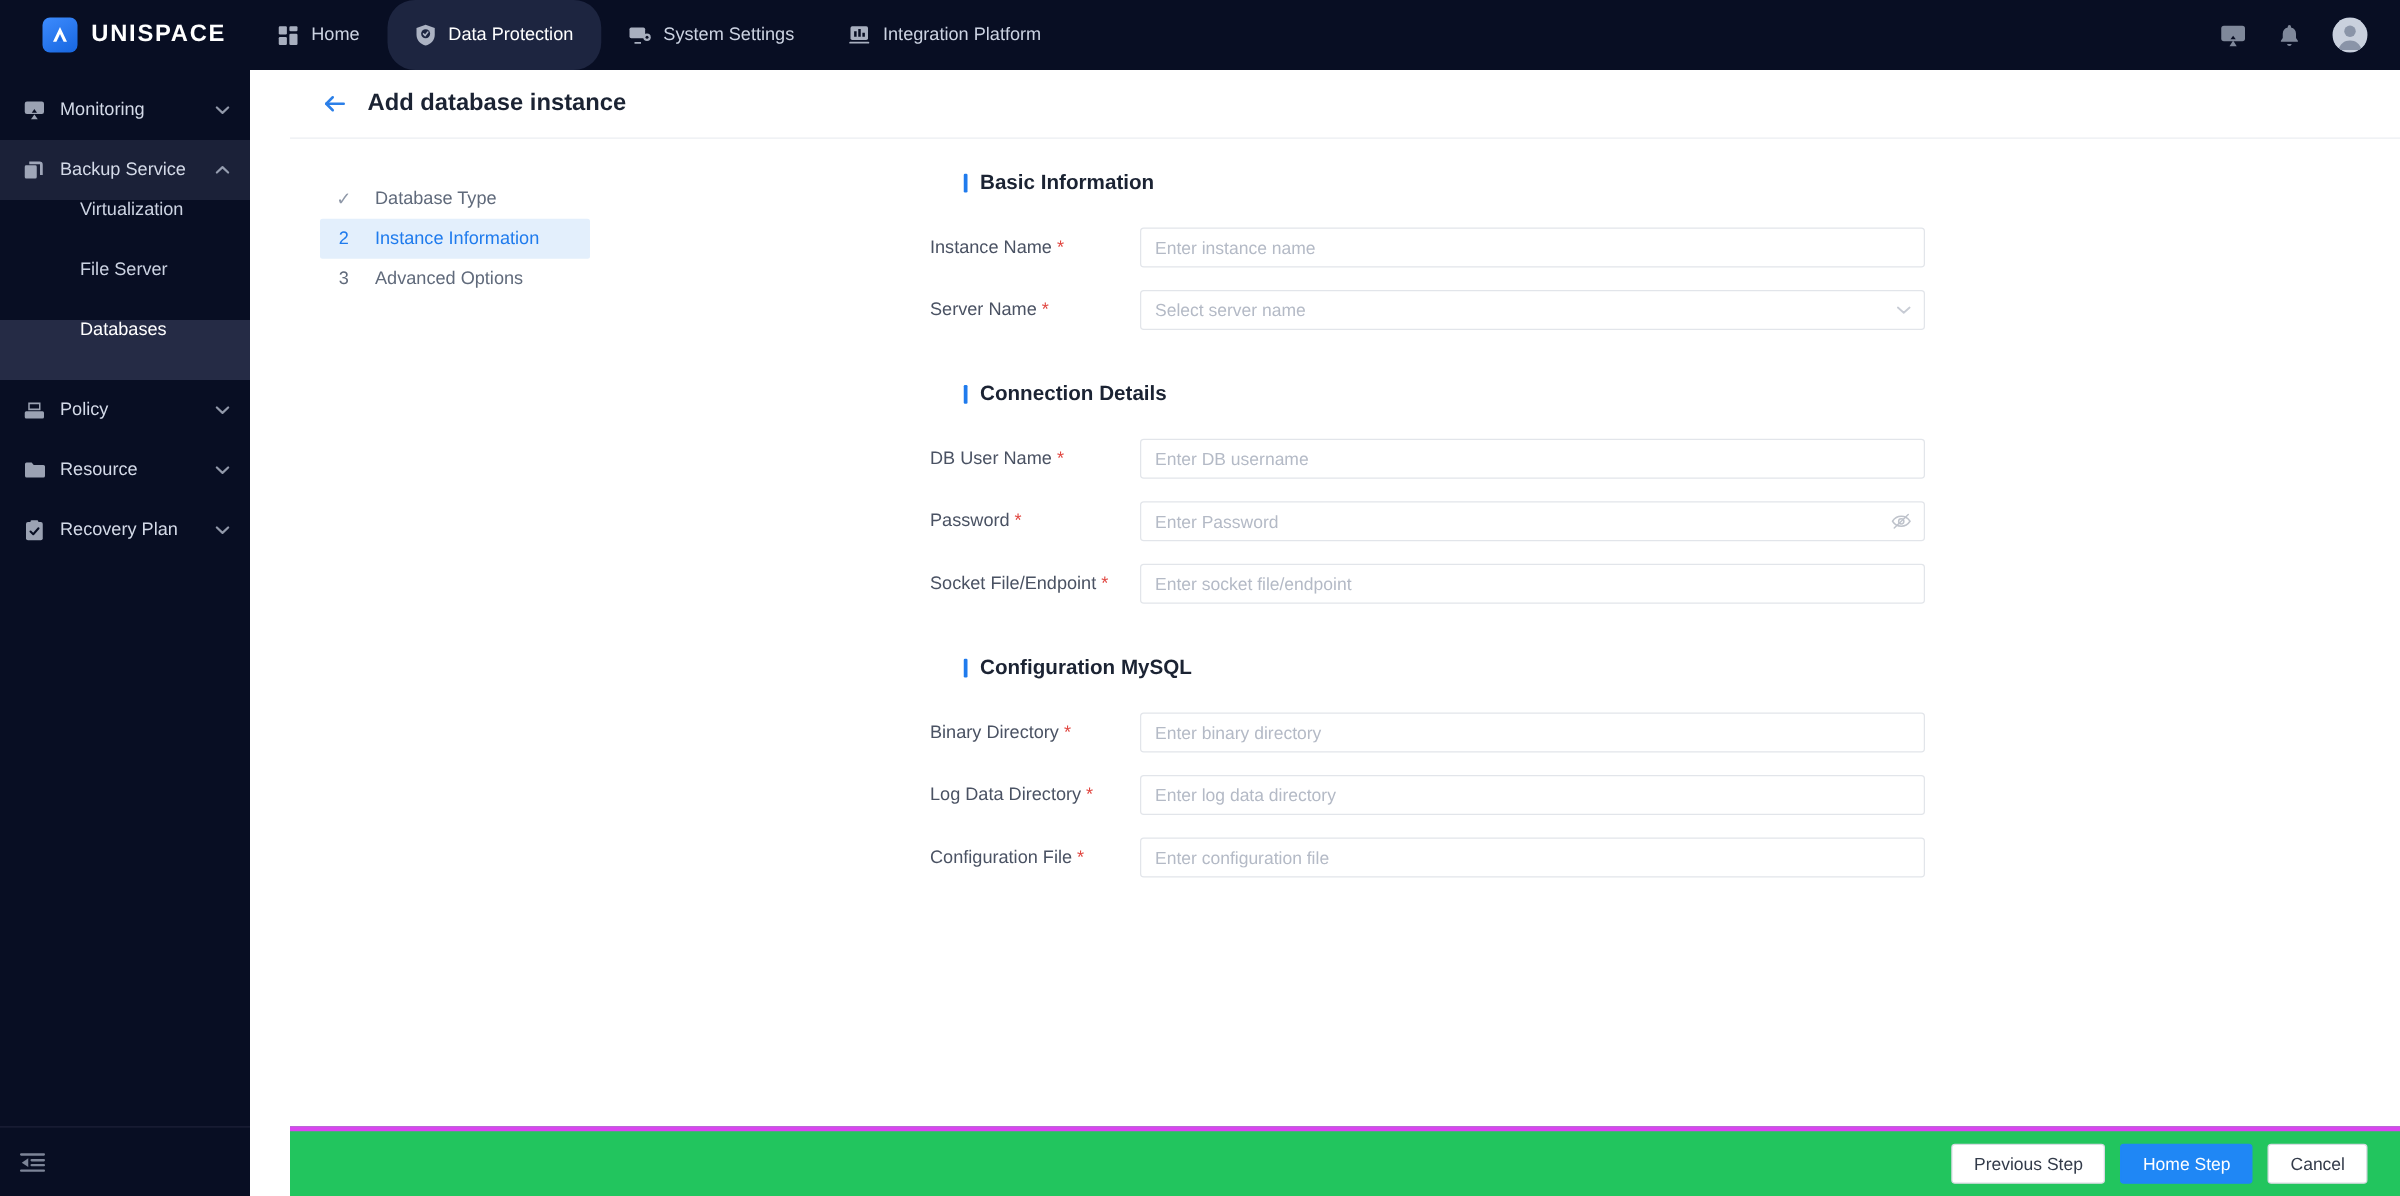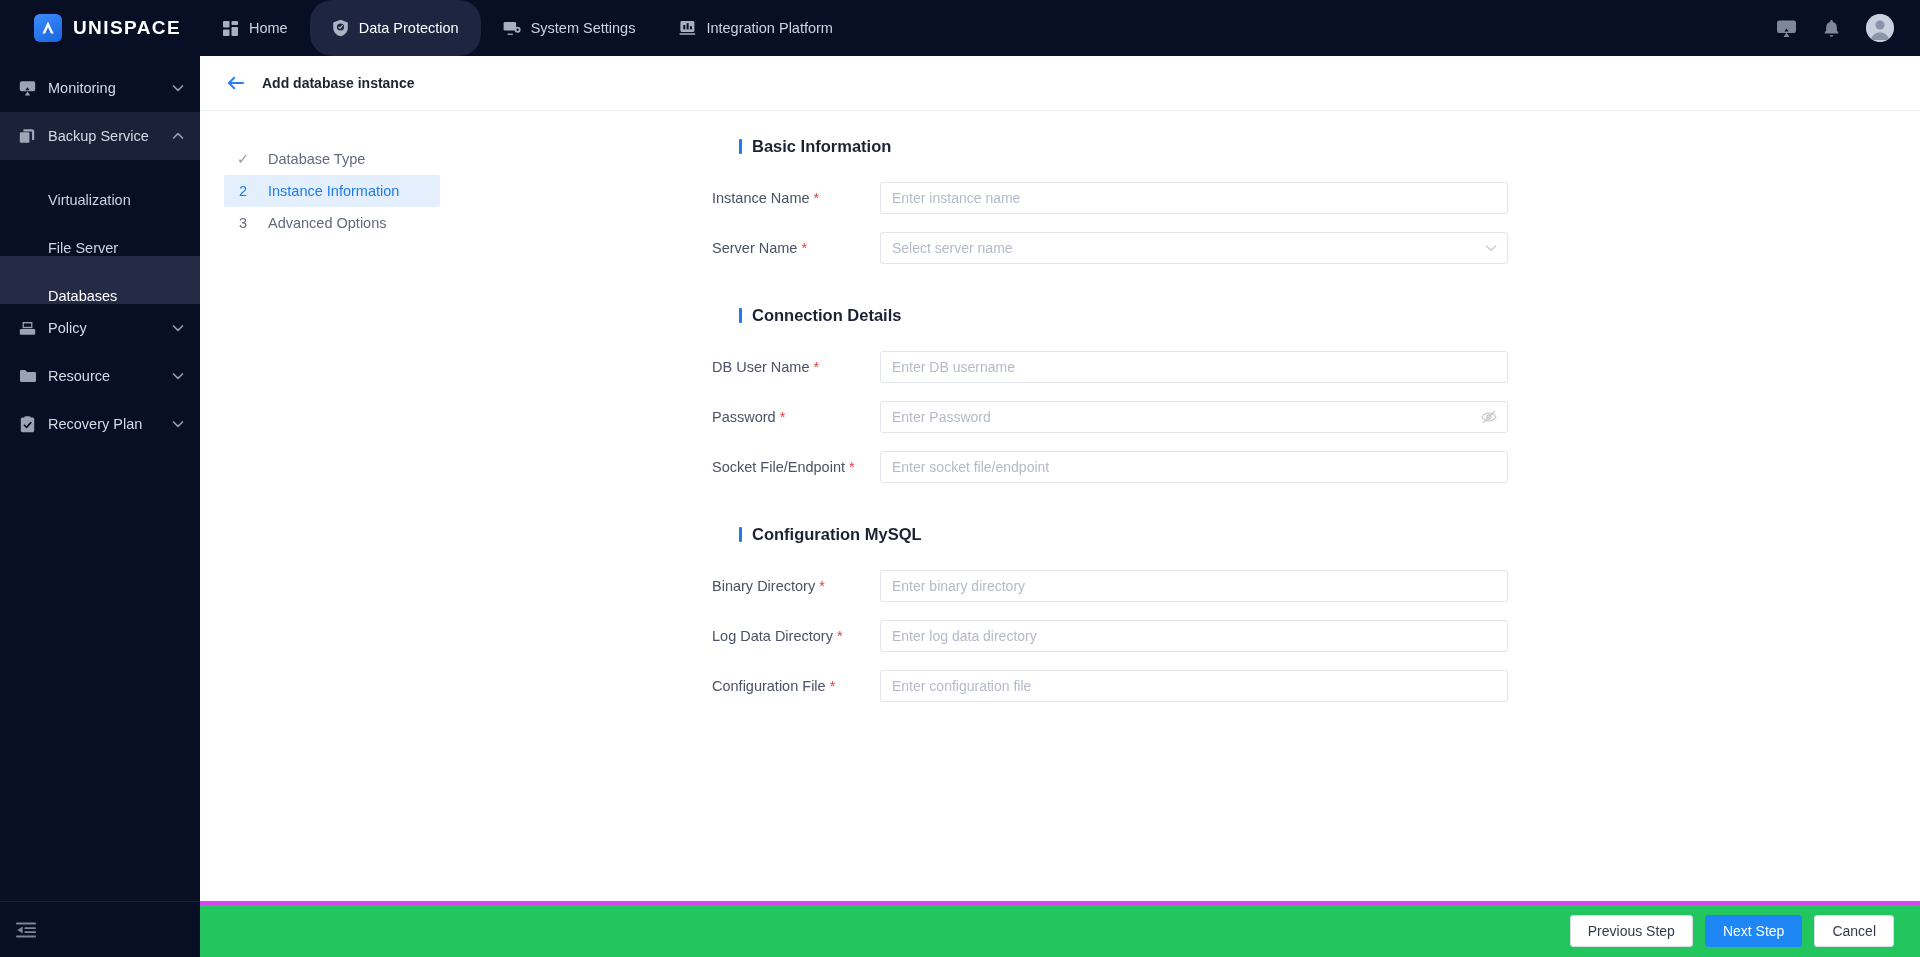--- a/index.html
+++ b/index.html
@@ -44,42 +44,42 @@
     display: flex; align-items: center; gap: 26px; padding-right: 26px;
   }
   .topbar-right .ic { cursor: pointer; opacity: .72; display: flex; }
   .avatar {
     width: 28px; height: 28px; border-radius: 50%;
     background: #9aa4ba; display:flex; align-items:center; justify-content:center;
     cursor: pointer; overflow: hidden;
   }
 
   
-  .body { flex: 1 1 auto; display: flex; min-height: 0; }
+  .body { flex: 1 1 auto; display: flex; min-height: 0; gap: 32px; }
 
   
   .sidebar {
     width: 200px; flex: 0 0 200px;
     background: #080e23;
     display: flex; flex-direction: column;
     position: relative;
   }
   .sidebar-scroll { flex: 1 1 auto; padding-top: 8px; overflow: hidden; }
   .nav-row {
     height: 48px; display: flex; align-items: center;
     padding: 0 16px 0 18px; gap: 12px; cursor: pointer;
     color: #d4dae8; font-size: 14.5px; position: relative;
   }
   .nav-row.group-open { background: #1b2138; }
   .nav-row .nav-ic { width: 18px; display: flex; justify-content: center; opacity: .8; flex: 0 0 18px;}
   .nav-row .nav-label { flex: 1 1 auto; }
   .nav-row .chev { opacity: .75; display: flex; }
   .nav-sub {
-    height: 48px; display: flex; align-items: flex-end;
-    padding-left: 48px; cursor: pointer;
+    height: 48px; display: flex; align-items: flex-start;
+    padding-left: 64px; cursor: pointer;
     color: #ccd3e2; font-size: 14.5px;
   }
   .nav-sub.selected { background: #252b45; color: #ffffff; }
   .sidebar-foot {
     height: 56px; flex: 0 0 56px;
     border-top: 1px solid #1c2138;
     display: flex; align-items: center; padding-left: 16px;
   }
   .collapse-btn { cursor: pointer; opacity: .7; display: flex; }
 
@@ -90,21 +90,21 @@
     display: flex; align-items: center; gap: 14px;
     padding-left: 22px;
     border-bottom: 1px solid #eceef2;
   }
   .back-btn {
     width: 26px; height: 26px; border-radius: 50%;
     background: #ffffff;
     display: flex; align-items: center; justify-content: center;
     cursor: pointer; box-shadow: 0 0 0 0 transparent;
   }
-  .page-title { font-size: 14px; font-weight: 700; color: #1b2333; }
+  .page-title { font-size: 19px; font-weight: 700; color: #1b2333; }
 
   .content { flex: 1 1 auto; display: flex; min-height: 0; overflow: hidden; }
 
   
   .steps { width: 240px; flex: 0 0 240px; padding: 32px 0 0 24px; }
   .step {
     height: 32px; display: flex; align-items: center; gap: 18px;
     padding-left: 12px; border-radius: 2px; cursor: pointer;
     font-size: 14.5px; color: #606a7b;
   }
@@ -486,19 +486,19 @@
             <div class="ctrl">
               <input type="text" placeholder="Enter configuration file" style="">
             </div>
           </div>
 
         </div>
       </div>
 
       <div class="footer">
         <button class="btn">Previous Step</button>
-        <button class="btn primary">Next Step</button>
+        <button class="btn primary">Home Step</button>
         <button class="btn">Cancel</button>
       </div>
 
     </div>
   </div>
 </div>
 
 </body></html>

